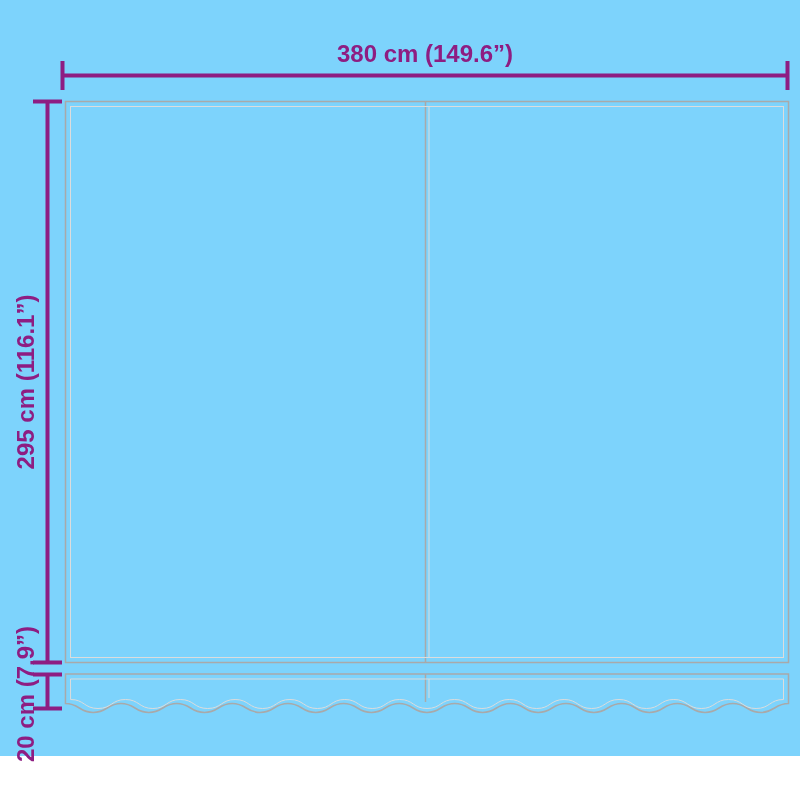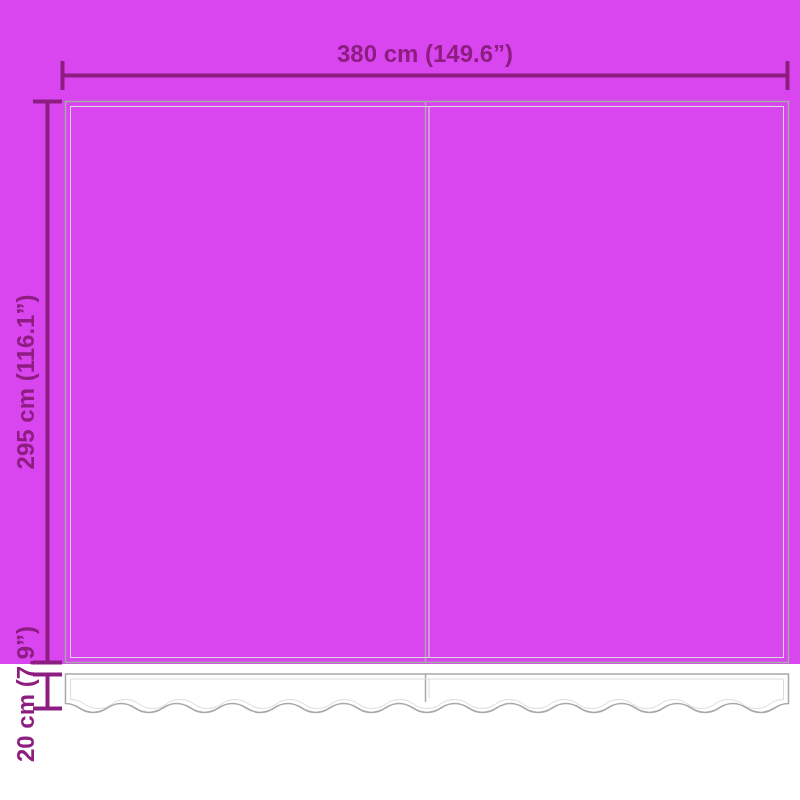--- a/index.html
+++ b/index.html
@@ -7,22 +7,22 @@
     padding: 0;
     background: #ffffff;
     width: 800px;
     height: 800px;
     overflow: hidden;
     font-family: "Liberation Sans", "DejaVu Sans", sans-serif;
   }
   .canvas {
     position: relative;
     width: 800px;
-    height: 664px;
-    background: #d946ef;
+    height: 756px;
+    background: #7dd3fc;
   }
   svg { display: block; }
   text {
     font-family: "Liberation Sans", "DejaVu Sans", sans-serif;
     font-weight: bold;
   }
 </style>
 </head>
 <body>
 

